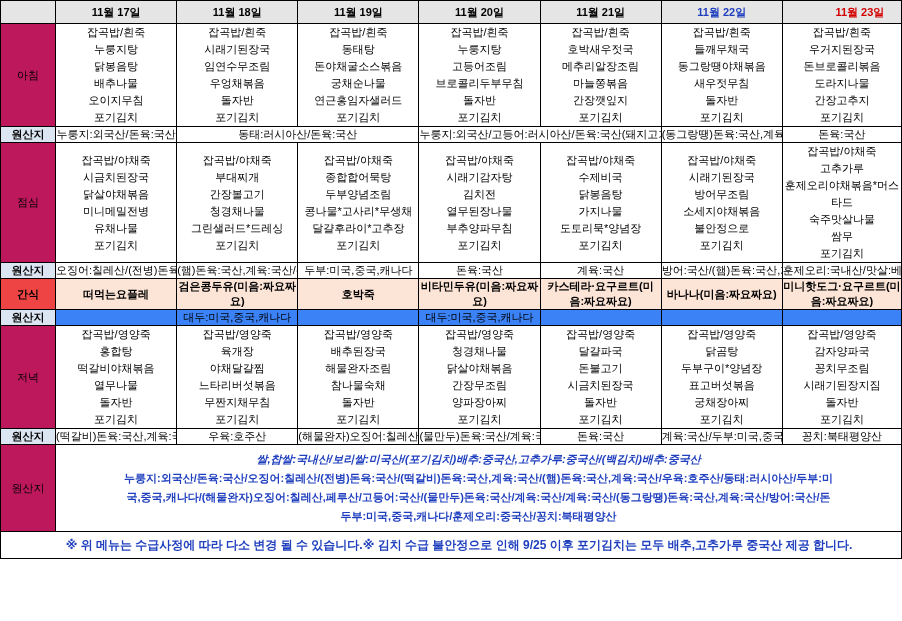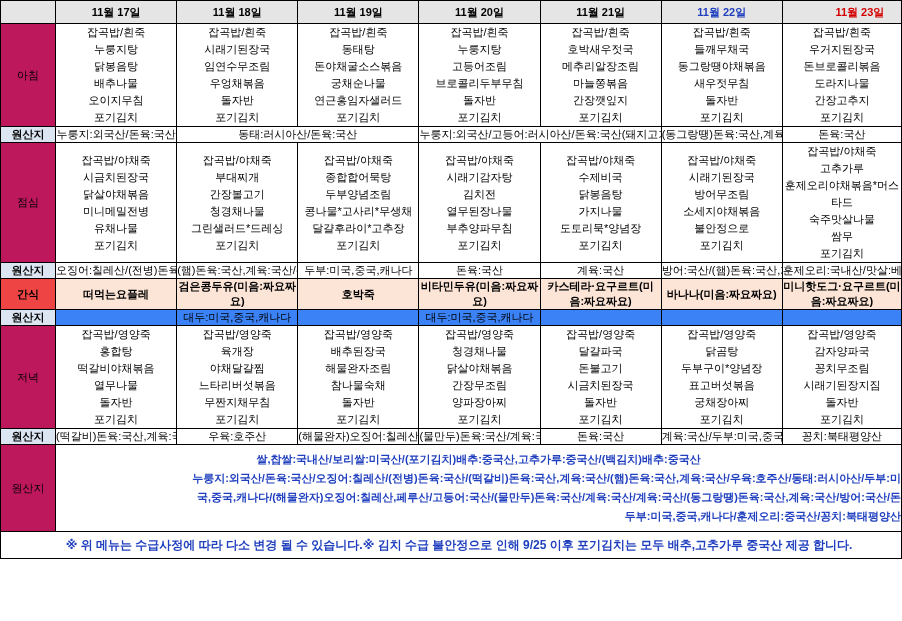--- a/index.html
+++ b/index.html
@@ -14,24 +14,24 @@
   .origin-label{background:#dce6f2;font-weight:bold;font-size:11px;height:15px;}
   .origin-cell{font-size:7.5px;height:15px;line-height:1.1;color:#000;padding:0 1px;overflow:hidden;white-space:nowrap;margin-left:28px;}
   .meal-cell{height:96px;line-height:17px;font-size:11.5px;}
   .meal-cell .dish{display:block;}
   .snack-label{background:#ef4444;font-weight:bold;font-size:13px;}
   .snack-cell{background:#fce4d6;font-weight:bold;font-size:11px;height:20px;}
   .snack-origin{background:#3b82f6;font-size:10px;height:15px;}
   .blue{color:#1f3fbf;}
   .origin-block{font-size:12px;line-height:19px;text-align:left;padding:3px 6px;height:86px;}
   .origin-block .line{display:block;white-space:nowrap;}
-  .origin-block .line.c{text-align:center;}
+  .origin-block .line.c{text-align:center;font-style:italic;}
   .footer{border:1px solid #000;border-top:none;font-size:12px;height:26px;line-height:26px;text-align:center;color:#1f3fbf;font-weight:bold;padding-left:16px;}
   .footer .seg2{color:#1f3fbf;}
-  .bold{font-weight:bold;text-align:right;}
+  .bold{font-weight:bold;}
 </style>
 </head>
 <body>
 
 <div id="page">
   <table class="menu">
     <colgroup>
       <col style="width:55px">
       <col style="width:121px">
         <col style="width:121px">

